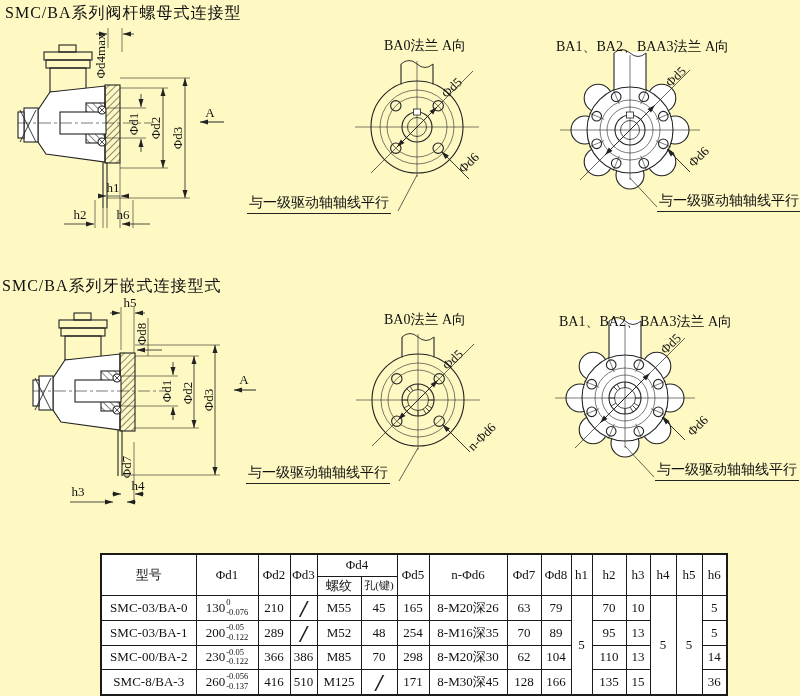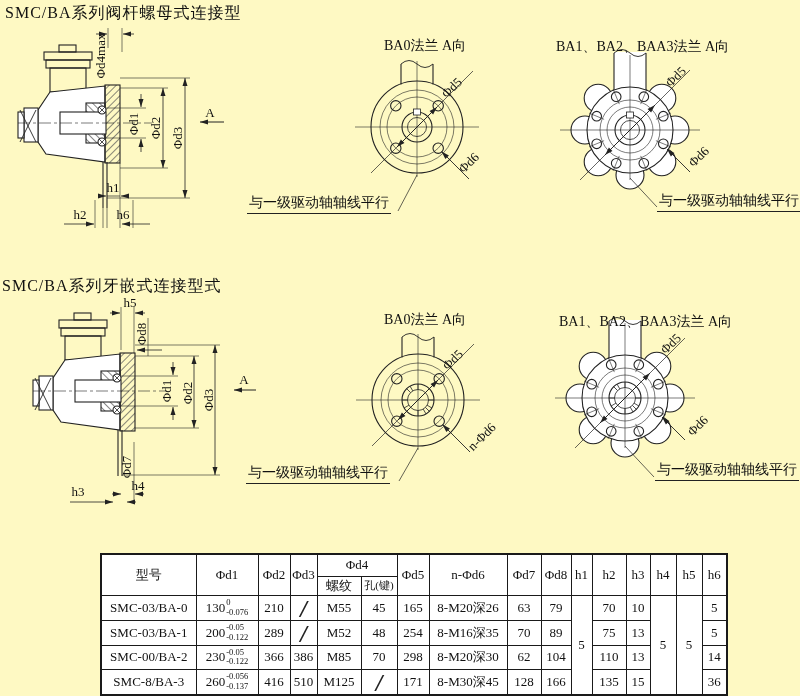--- a/index.html
+++ b/index.html
@@ -358,21 +358,21 @@
               </span>
             </span></td>
     <td>289</td>
     <td class="slash-cell">/</td>
     <td>M52</td>
     <td>48</td>
     <td>254</td>
     <td>8-M16深35</td>
     <td>70</td>
     <td>89</td>
-    <td>75</td>
+    <td>95</td>
     <td>13</td>
     <td>5</td>
   </tr>
   <tr class="data">
     <td>SMC-00/BA-2</td>
     <td><span class="tolwrap">
               <span>230</span>
               <span class="tol">
                 <span>-0.05</span>
                 <span>-0.122</span>

